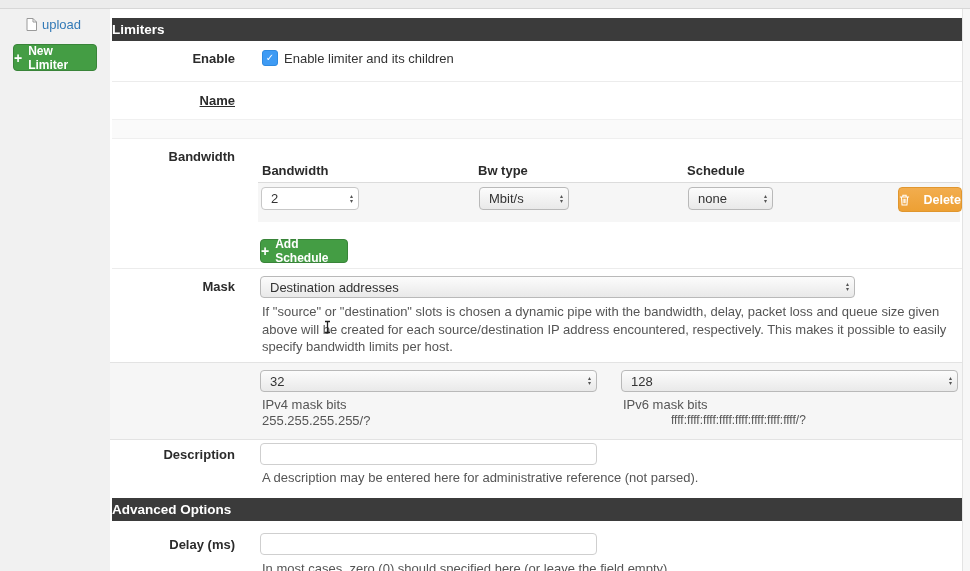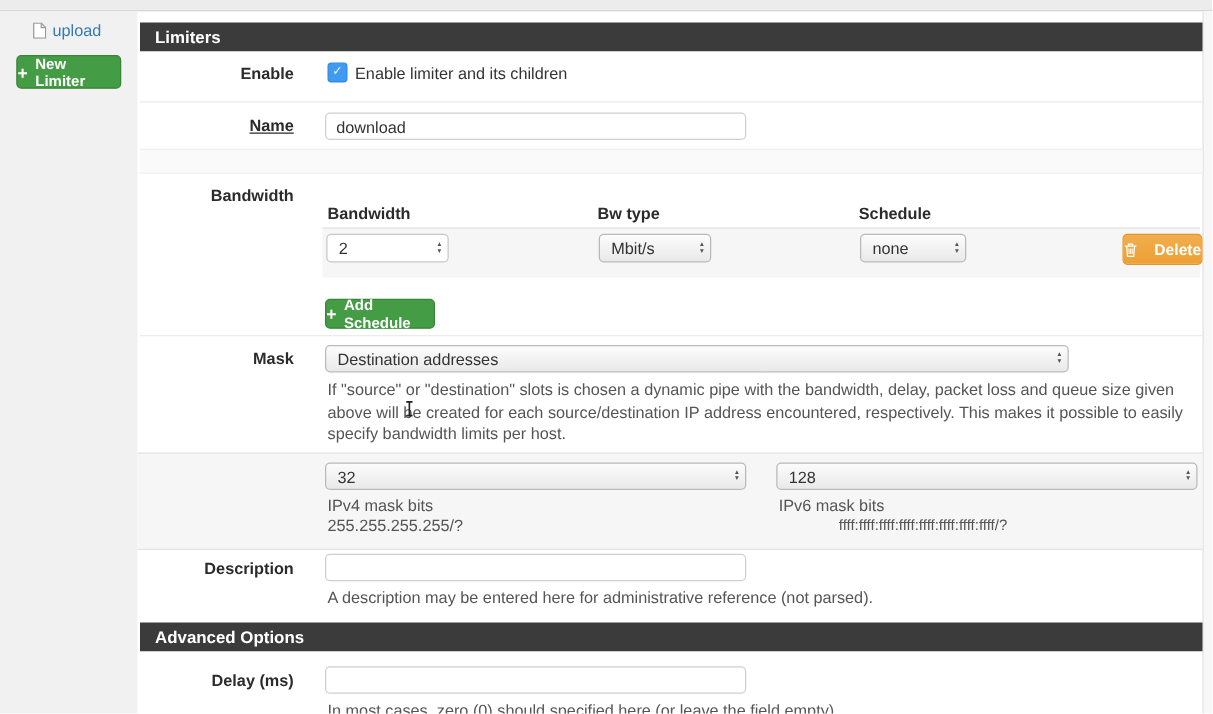--- a/index.html
+++ b/index.html
@@ -16,21 +16,21 @@
   .tree-item{position:absolute;left:26px;top:17px;display:flex;align-items:center;gap:5px;cursor:pointer;}
   .tree-link{font-size:13px;color:#337ab7;text-decoration:none;}
   .btn{display:flex;align-items:center;justify-content:center;gap:6px;border-radius:4px;color:#fff;
     font-weight:bold;cursor:pointer;box-sizing:border-box;}
   .btn-green{background:#449d44;border:1px solid #398439;}
   .new-limiter{left:13px;top:44px;width:84px;height:27px;font-size:12px;}
   .plus{font-size:14px;font-weight:bold;line-height:10px;}
 
   
   .panel-header{background:#3b3b3b;color:#fff;font-weight:bold;font-size:13.5px;
-    display:flex;align-items:center;padding-left:12px;box-sizing:border-box;}
+    display:flex;align-items:center;padding-left:0;box-sizing:border-box;}
 
   
   .flabel{font-weight:bold;font-size:13px;color:#2b2b2b;line-height:15px;}
   .label-col{left:112px;width:123px;text-align:right;}
   .help{font-size:13px;color:#555;line-height:17.5px;}
   .thead{font-weight:bold;font-size:13px;color:#2b2b2b;}
 
   
   .divider{height:1px;background:#ececec;}
   .empty-row{left:112px;width:850px;background:#fafafa;border-top:1px solid #f0f0f0;border-bottom:1px solid #efefef;}
@@ -85,21 +85,20 @@
   </div>
 
   <div class="abs flabel label-col" style="top:51px;">Enable</div>
   <div class="abs checkbox" style="left:262px;top:50px;">
     <span>✓</span>
   </div>
   <div class="abs cb-label" style="left:284px;top:51px;">Enable limiter and its children</div>
   <div class="abs divider" style="left:112px;top:81px;width:850px;"></div>
 
   <div class="abs flabel label-col" style="top:93px;text-decoration:underline;">Name</div>
-  <input class="text-input" style="left: 260px; top: 90px; width: 337px; height: 22px;" value="download">
 
   <div class="abs empty-row" style="top:119px;height:18px;"></div>
 
   <div class="abs flabel label-col" style="top:149px;">Bandwidth</div>
   <div class="abs thead" style="left:262px;top:163px;">Bandwidth</div>
   <div class="abs thead" style="left:478px;top:163px;">Bw type</div>
   <div class="abs thead" style="left:687px;top:163px;">Schedule</div>
   <div class="abs" style="left:258px;top:182px;width:702px;height:1px;background:#dcdcdc;"></div>
   <div class="abs stripe" style="left:258px;top:183px;width:702px;height:39px;"></div>
 

